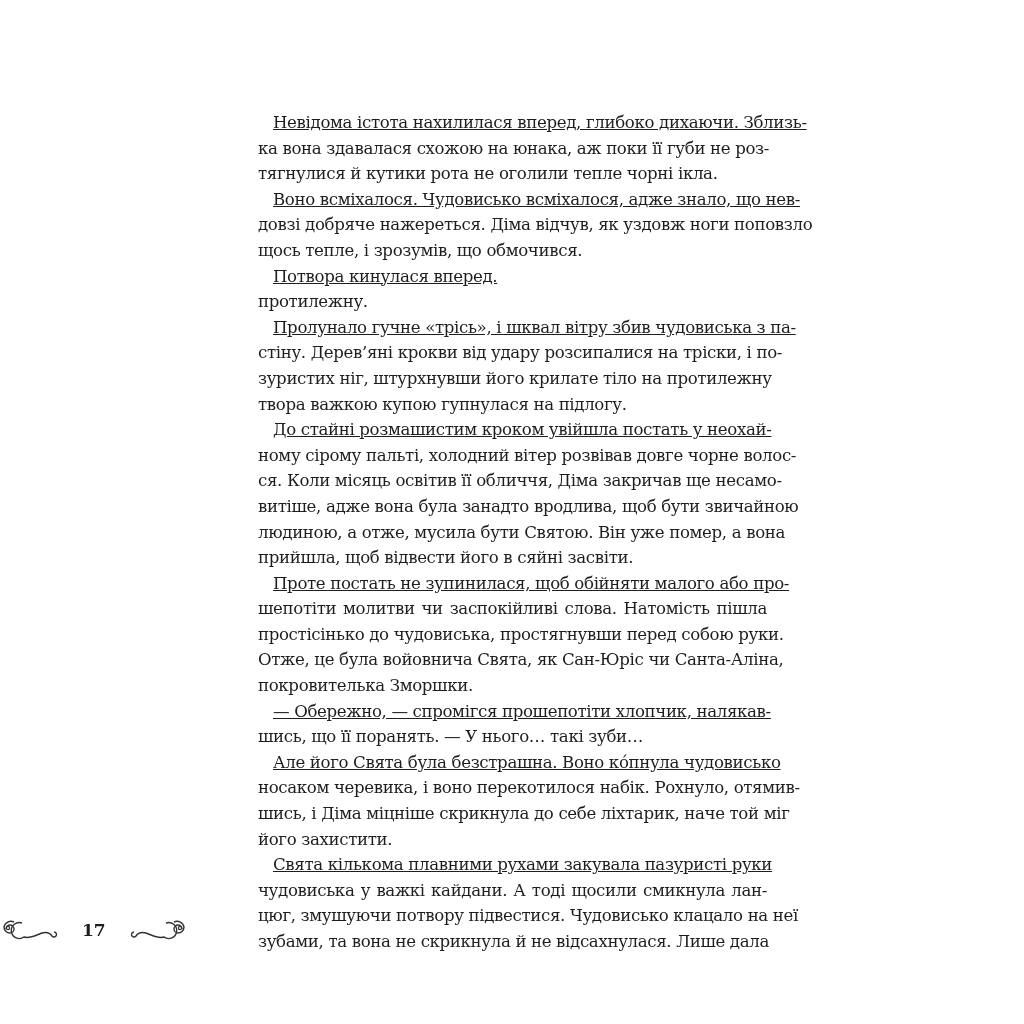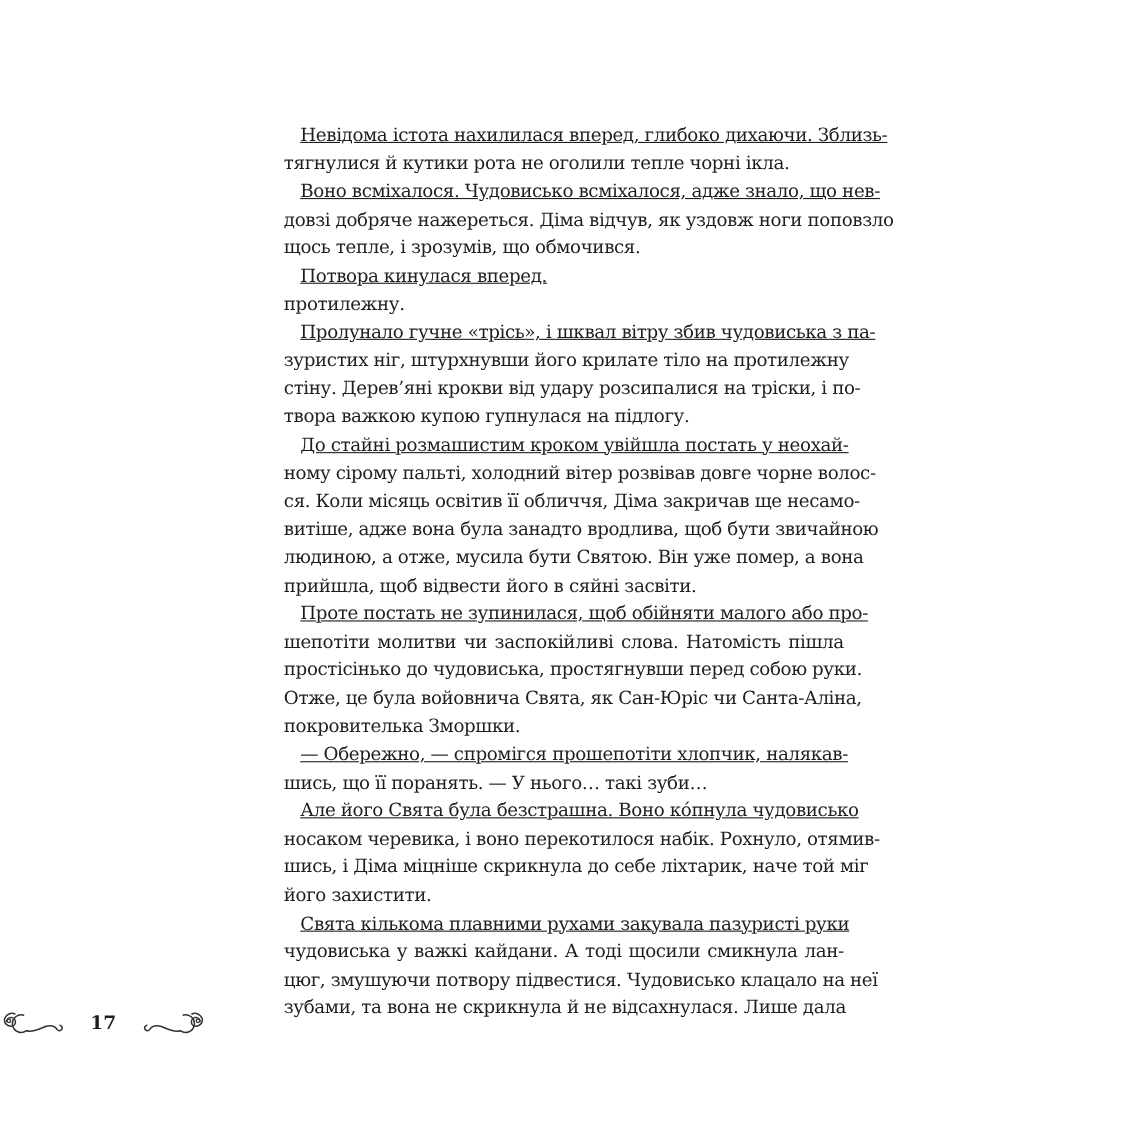--- a/index.html
+++ b/index.html
@@ -28,29 +28,30 @@
       font-size: 17px; color: #1e1e1e; font-weight: bold; padding: 0 6px;
     }
     .ornament svg { display: block; }
   </style>
 </head>
 <body>
 
 <div class="page">
   <div class="text-block" id="text-block">
       <span class="line indent">Невідома істота нахилилася вперед, глибоко дихаючи. Зблизь-</span>
+      <span class="line">ка вона здавалася схожою на юнака, аж поки її губи не роз-</span>
       <span class="line last">тягнулися й кутики рота не оголили тепле чорні ікла.</span>
       <span class="line indent">Воно всміхалося. Чудовисько всміхалося, адже знало, що нев-</span>
       <span class="line">довзі добряче нажереться. Діма відчув, як уздовж ноги поповзло</span>
       <span class="line last">щось тепле, і зрозумів, що обмочився.</span>
       <span class="line indent last">Потвора кинулася вперед.</span>
       <span class="line last">протилежну.</span>
       <span class="line indent">Пролунало гучне «трісь», і шквал вітру збив чудовиська з па-</span>
+      <span class="line">стіну. Дерев’яні крокви від удару розсипалися на тріски, і по-</span>
       <span class="line">зуристих ніг, штурхнувши його крилате тіло на протилежну</span>
-      <span class="line">стіну. Дерев’яні крокви від удару розсипалися на тріски, і по-</span>
       <span class="line last">твора важкою купою гупнулася на підлогу.</span>
       <span class="line indent">До стайні розмашистим кроком увійшла постать у неохай-</span>
       <span class="line">ному сірому пальті, холодний вітер розвівав довге чорне волос-</span>
       <span class="line">ся. Коли місяць освітив її обличчя, Діма закричав ще несамо-</span>
       <span class="line">витіше, адже вона була занадто вродлива, щоб бути звичайною</span>
       <span class="line">людиною, а отже, мусила бути Святою. Він уже помер, а вона</span>
       <span class="line last">прийшла, щоб відвести його в сяйні засвіти.</span>
       <span class="line indent">Проте постать не зупинилася, щоб обійняти малого або про-</span>
       <span class="line">шепотіти молитви чи заспокійливі слова. Натомість пішла</span>
       <span class="line">простісінько до чудовиська, простягнувши перед собою руки.</span>

